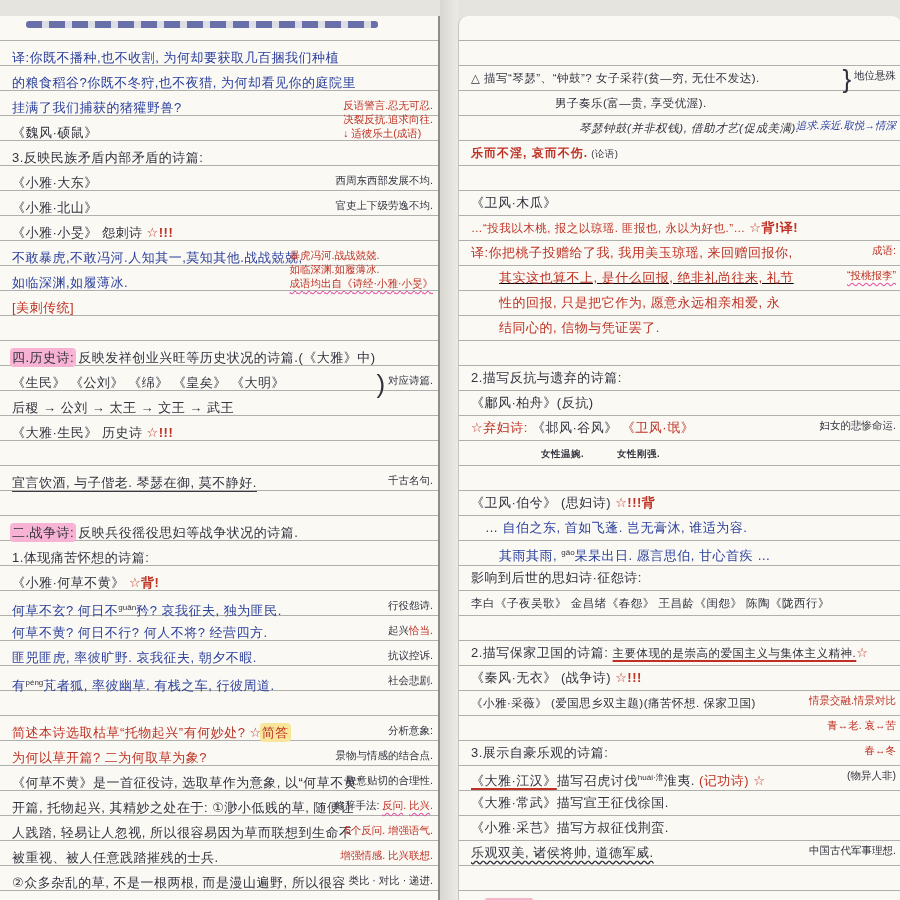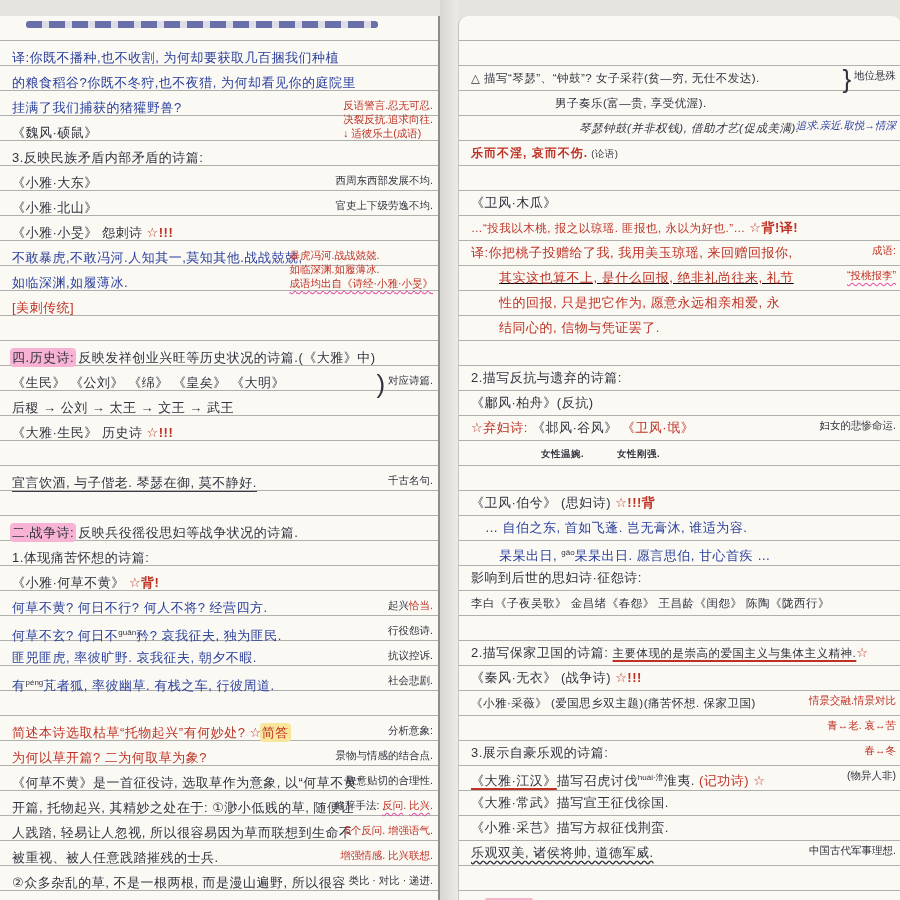--- a/index.html
+++ b/index.html
@@ -76,25 +76,25 @@
       <div class="row"><span class="seg c-dark">后稷 → 公刘 → 太王 → 文王 → 武王</span></div>
       <div class="row"><span class="seg c-dark">《大雅·生民》 历史诗 </span><span class="seg c-red bold">☆!!!</span></div>
       <div class="row"></div>
       <div class="row"><span class="seg c-dark u-bracket">宜言饮酒, 与子偕老. 琴瑟在御, 莫不静好.</span><div class="note">
           <div class="note-line"><span class="seg c-dark">千古名句.</span></div>
         </div></div>
       <div class="row"></div>
       <div class="row"><span class="seg c-dark hl-pink">二.战争诗:</span><span class="seg c-dark"> 反映兵役徭役思妇等战争状况的诗篇.</span></div>
       <div class="row"><span class="seg c-dark">1.体现痛苦怀想的诗篇:</span></div>
       <div class="row"><span class="seg c-dark">《小雅·何草不黄》 </span><span class="seg c-red bold">☆背!</span></div>
+      <div class="row"><span class="seg c-blue">何草不玄? 何日不</span><span class="seg c-dark sup">guān</span><span class="seg c-blue">矜? 哀我征夫, 独为匪民.</span><div class="note">
+          <div class="note-line"><span class="seg c-dark">行役怨诗.</span></div>
+        </div></div>
       <div class="row"><span class="seg c-blue">何草不黄? 何日不行? 何人不将? 经营四方.</span><div class="note">
           <div class="note-line"><span class="seg c-dark">起兴</span><span class="seg c-red">恰当.</span></div>
-        </div></div>
-      <div class="row"><span class="seg c-blue">何草不玄? 何日不</span><span class="seg c-dark sup">guān</span><span class="seg c-blue">矜? 哀我征夫, 独为匪民.</span><div class="note">
-          <div class="note-line"><span class="seg c-dark">行役怨诗.</span></div>
         </div></div>
       <div class="row"><span class="seg c-blue">匪兕匪虎, 率彼旷野. 哀我征夫, 朝夕不暇.</span><div class="note">
           <div class="note-line"><span class="seg c-dark">抗议控诉.</span></div>
         </div></div>
       <div class="row"><span class="seg c-blue">有</span><span class="seg c-dark sup">péng</span><span class="seg c-blue">芃者狐, 率彼幽草. 有栈之车, 行彼周道.</span><div class="note">
           <div class="note-line"><span class="seg c-dark">社会悲剧.</span></div>
         </div></div>
       <div class="row"></div>
       <div class="row"><span class="seg c-red">简述本诗选取枯草“托物起兴”有何妙处? </span><span class="seg c-red bold">☆</span><span class="seg c-red hl-yellow">简答</span><div class="note">
           <div class="note-line"><span class="seg c-dark">分析意象:</span></div>
@@ -145,21 +145,21 @@
       <div class="row"></div>
       <div class="row"><span class="seg c-dark">2.描写反抗与遗弃的诗篇:</span></div>
       <div class="row"><span class="seg c-dark">《鄘风·柏舟》(反抗)</span></div>
       <div class="row"><span class="seg c-red bold">☆</span><span class="seg c-red">弃妇诗: </span><span class="seg c-dark">《邶风·谷风》 </span><span class="seg c-red">《卫风·氓》</span><div class="note">
           <div class="note-line"><span class="seg c-dark">妇女的悲惨命运.</span></div>
         </div></div>
       <div class="row" style="padding-left: 82px; font-weight: bold;"><span class="seg c-dark tiny">女性温婉.</span><span class="seg c-dark">&nbsp;&nbsp;&nbsp;&nbsp;&nbsp;&nbsp;&nbsp;&nbsp;</span><span class="seg c-dark tiny">女性刚强.</span></div>
       <div class="row"></div>
       <div class="row"><span class="seg c-dark">《卫风·伯兮》 (思妇诗) </span><span class="seg c-red bold">☆!!!背</span></div>
       <div class="row" style="padding-left: 26px;"><span class="seg c-blue">… 自伯之东, 首如飞蓬. 岂无膏沐, 谁适为容.</span></div>
-      <div class="row" style="padding-left: 40px;"><span class="seg c-blue">杲杲出日, </span><span class="seg c-dark sup">gǎo</span><span class="seg c-blue">杲杲出日. 愿言思伯, 甘心首疾 …</span></div>
+      <div class="row" style="padding-left: 40px;"><span class="seg c-blue">其雨其雨, </span><span class="seg c-dark sup">gǎo</span><span class="seg c-blue">杲杲出日. 愿言思伯, 甘心首疾 …</span></div>
       <div class="row"><span class="seg c-dark">影响到后世的思妇诗·征怨诗:</span></div>
       <div class="row"><span class="seg c-dark small2">李白《子夜吴歌》 金昌绪《春怨》 王昌龄《闺怨》 陈陶《陇西行》</span></div>
       <div class="row"></div>
       <div class="row"><span class="seg c-dark">2.描写保家卫国的诗篇: </span><span class="seg c-dark u-red small2">主要体现的是崇高的爱国主义与集体主义精神.</span><span class="seg c-red bold">☆</span></div>
       <div class="row"><span class="seg c-dark">《秦风·无衣》 (战争诗) </span><span class="seg c-red bold">☆!!!</span></div>
       <div class="row"><span class="seg c-dark small2">《小雅·采薇》 (爱国思乡双主题)(痛苦怀想. 保家卫国)</span><div class="note">
           <div class="note-line"><span class="seg c-red">情景交融.情景对比</span></div>
         </div></div>
       <div class="row">
         <div class="note">

